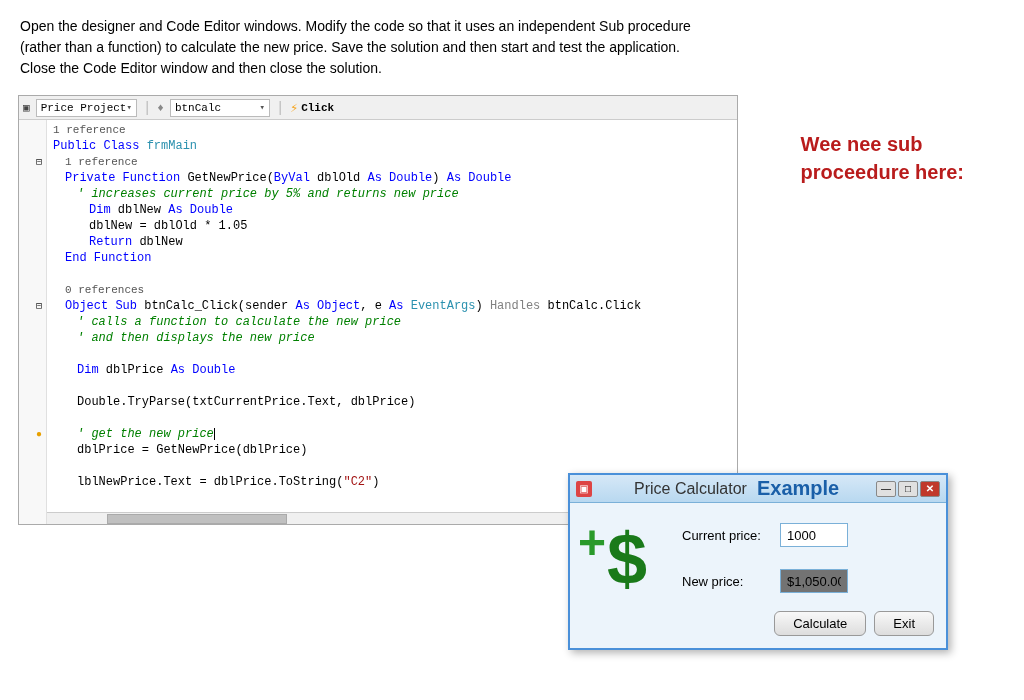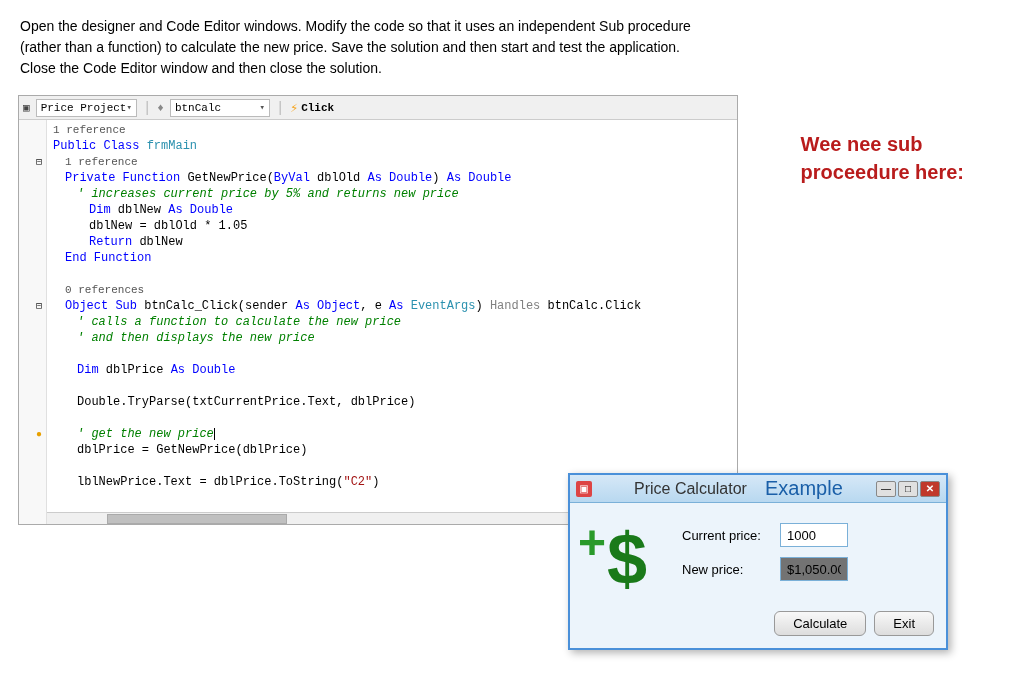--- a/index.html
+++ b/index.html
@@ -199,23 +199,23 @@
       color: #fff;
       flex-shrink: 0;
     }
     .calc-title-app {
       font-size: 16px;
       color: #333;
       margin-left: 36px;
     }
     .calc-title-example {
       font-size: 20px;
-      font-weight: normal;
+      font-weight: bold;
       color: #1a5fa8;
-      margin-left: 12px;
+      margin-left: 4px;
     }
     .calc-window-controls {
       margin-left: auto;
       display: flex;
       gap: 2px;
     }
     .win-btn {
       width: 20px;
       height: 16px;
       border: 1px solid #888;
@@ -260,21 +260,21 @@
     .dollar-sign {
       font-size: 72px;
       color: #1a7a1a;
       font-weight: bold;
     }
 
     .calc-fields {
       flex: 1;
       display: flex;
       flex-direction: column;
-      gap: 10px;
+      gap: 22px;
       padding-top: 8px;
     }
     .field-row {
       display: flex;
       align-items: center;
       gap: 8px;
     }
     .field-label {
       font-size: 13px;
       color: #000;

